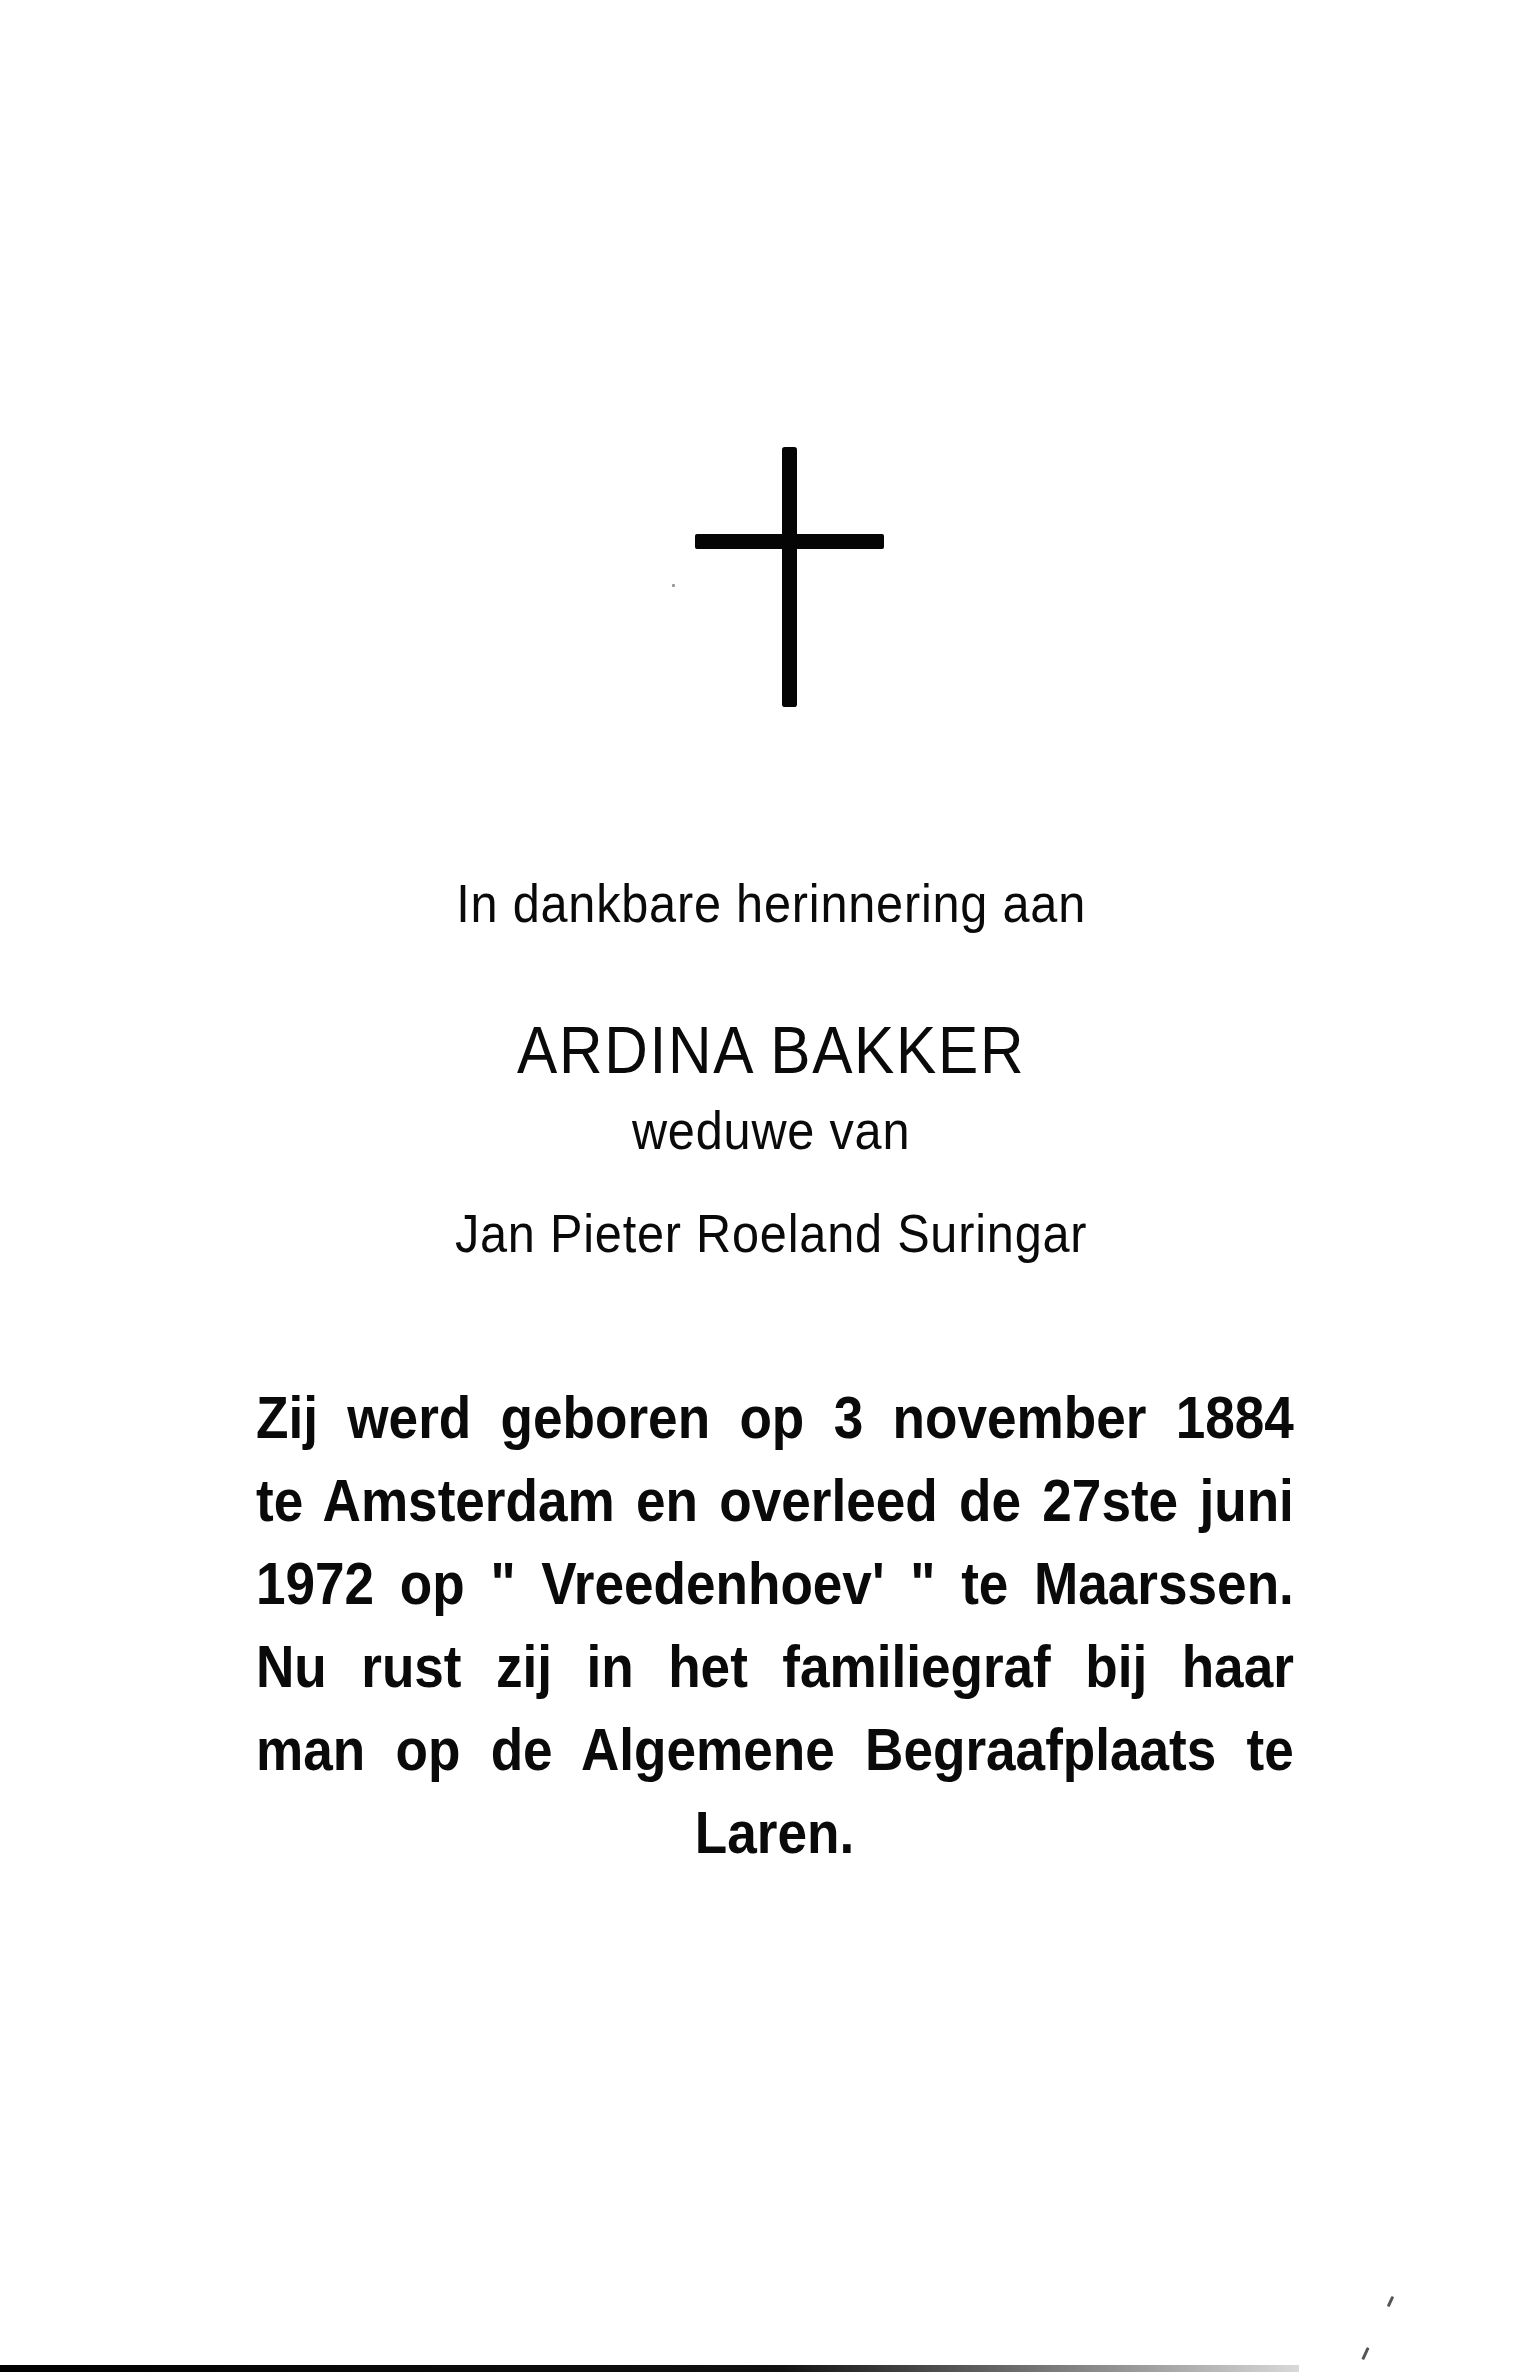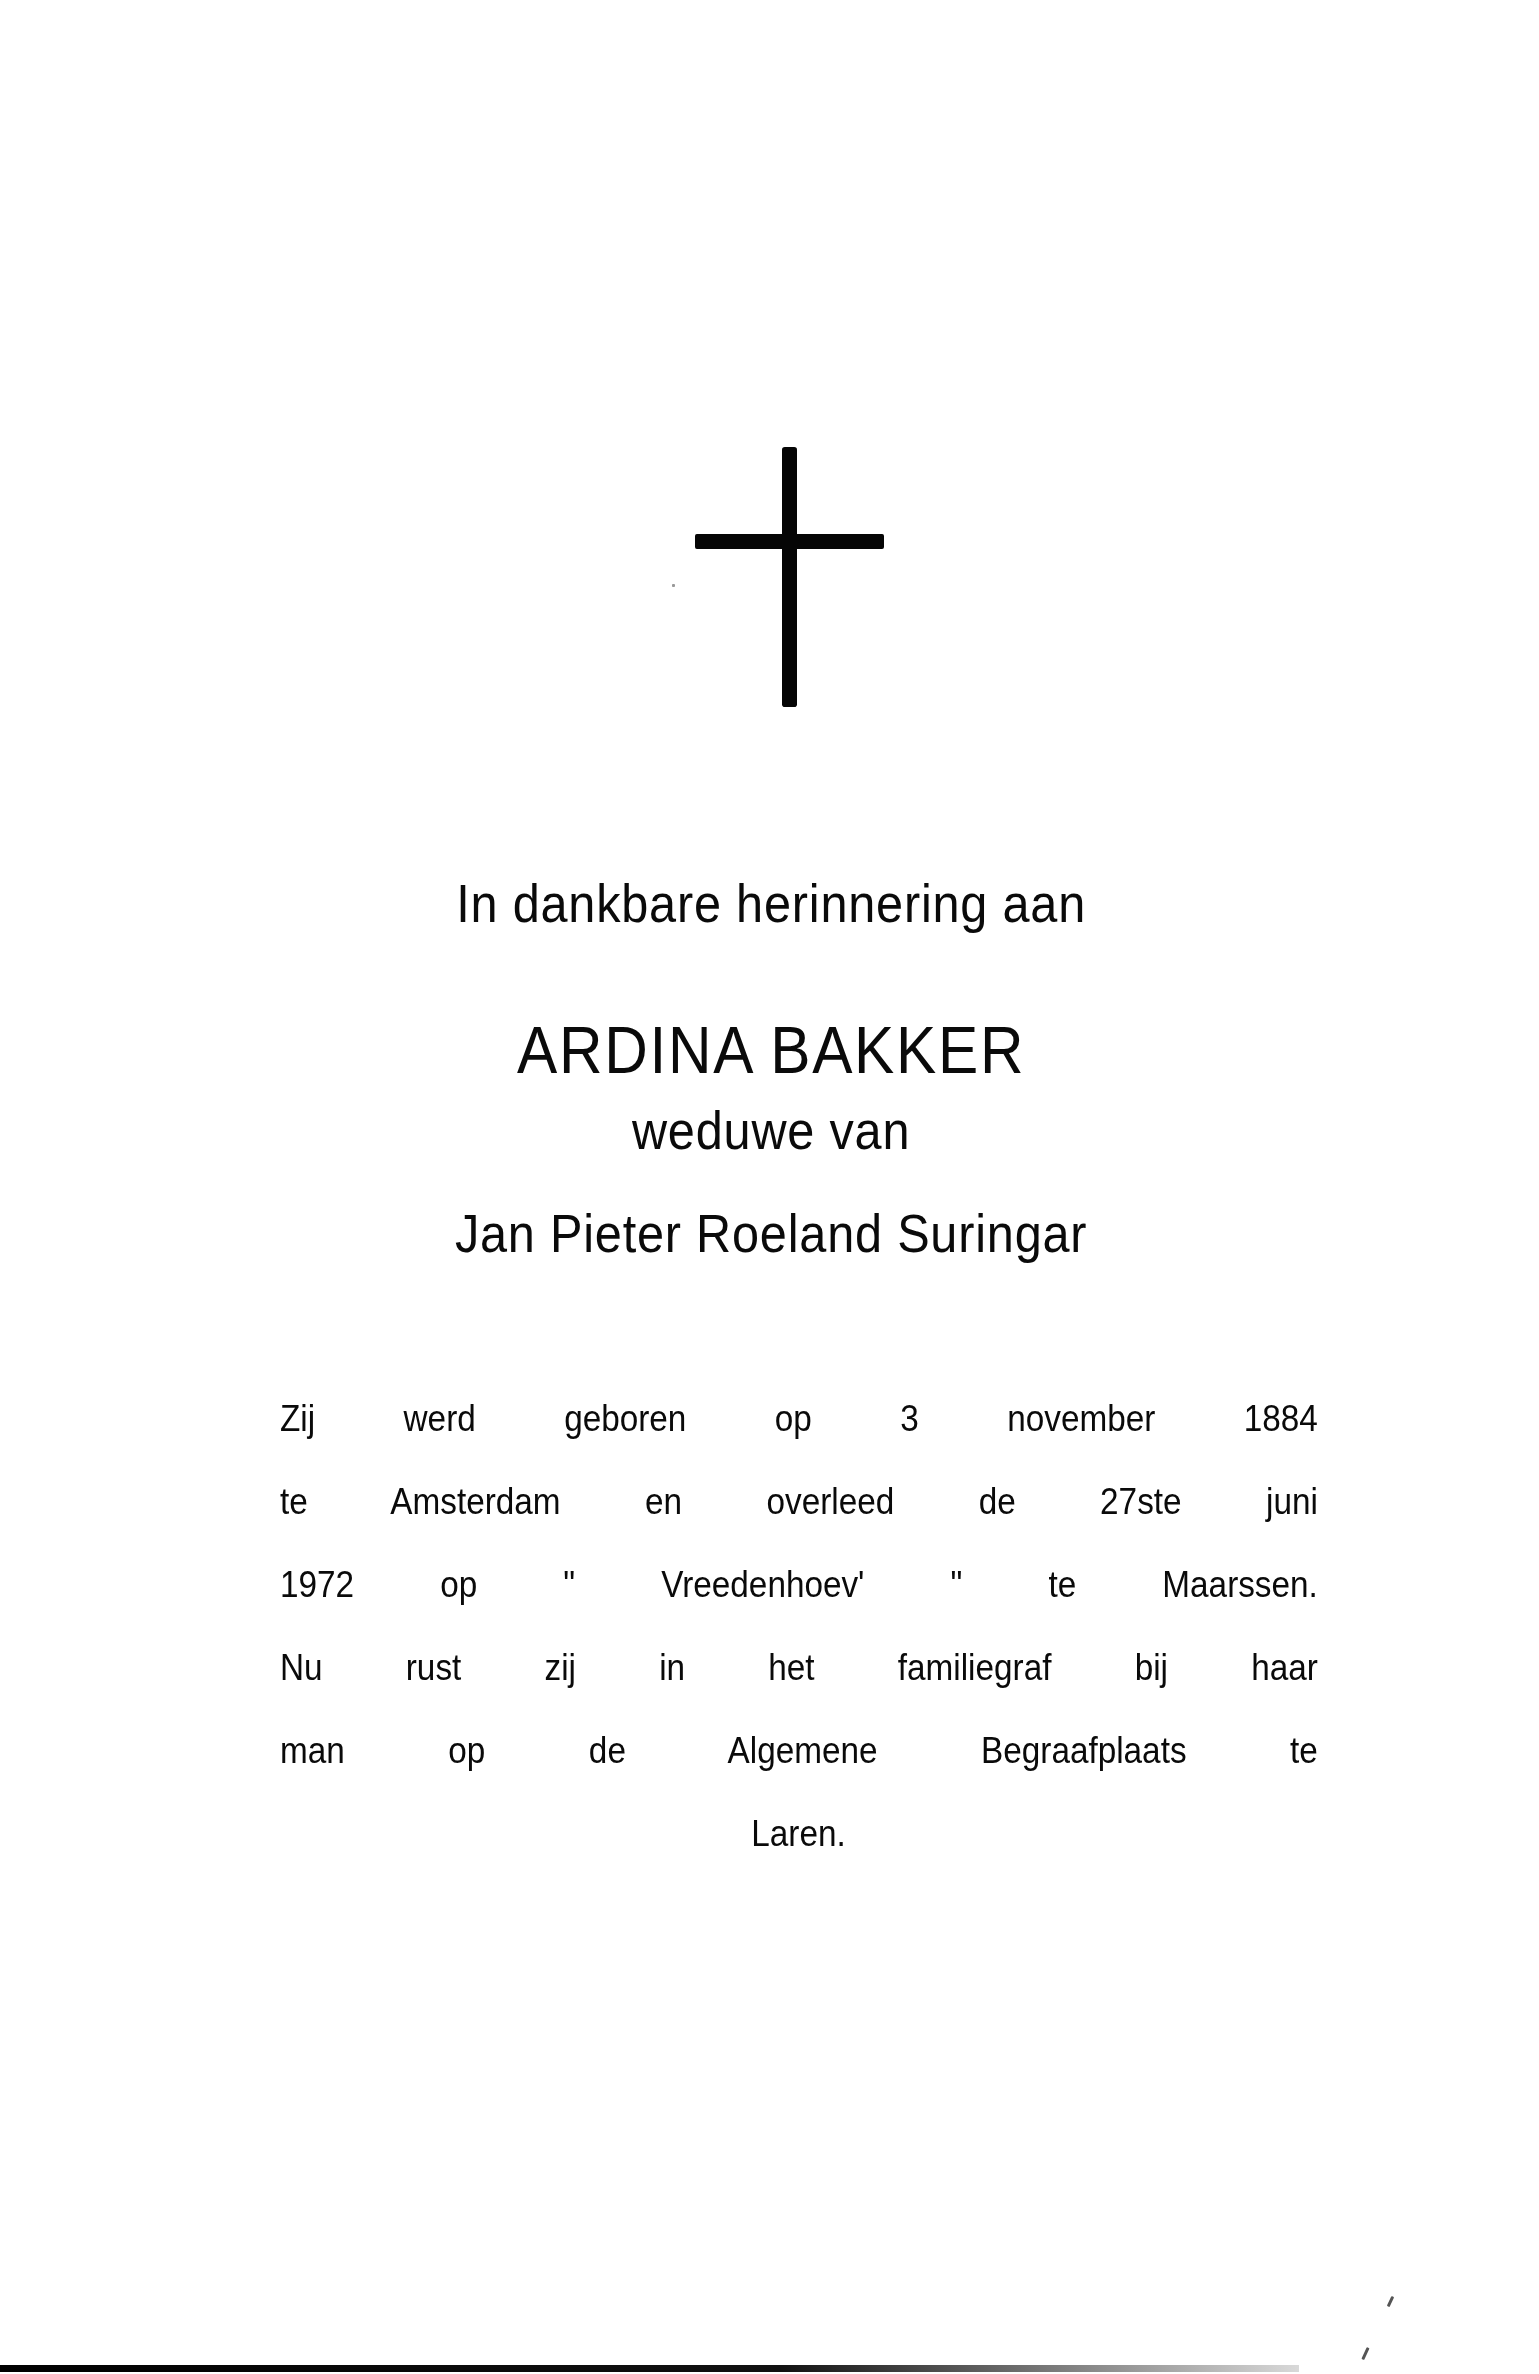--- a/index.html
+++ b/index.html
@@ -23,22 +23,22 @@
     position: absolute; left: 0; width: 1540px;
     text-align: center; white-space: nowrap;
     transform: scaleX(0.9); transform-origin: 781px 0;
   }
   .intro { top: 872px; font-size: 54px; letter-spacing: 0.9px; }
   .name  { top: 1011px; font-size: 67px; letter-spacing: 1.9px; }
   .widow { top: 1099px; font-size: 54px; letter-spacing: 0.9px; }
   .husband { top: 1202px; font-size: 54px; letter-spacing: 0.9px; }
 
   .para {
-    position: absolute; left: 280px; width: 1037px;
-    font-size: 37px; line-height: 83px;
+    position: absolute; left: 256px; width: 1037px;
+    font-size: 59px; line-height: 83px; font-weight: bold;
   }
   .pline {
     display: block; height: 83px;
     text-align: justify; text-align-last: justify;
     white-space: nowrap;
     transform: scaleX(0.9); transform-origin: 0 0;
     width: 111.2%;
   }
   .pline-last {
     display: block; height: 83px; text-align: center;

